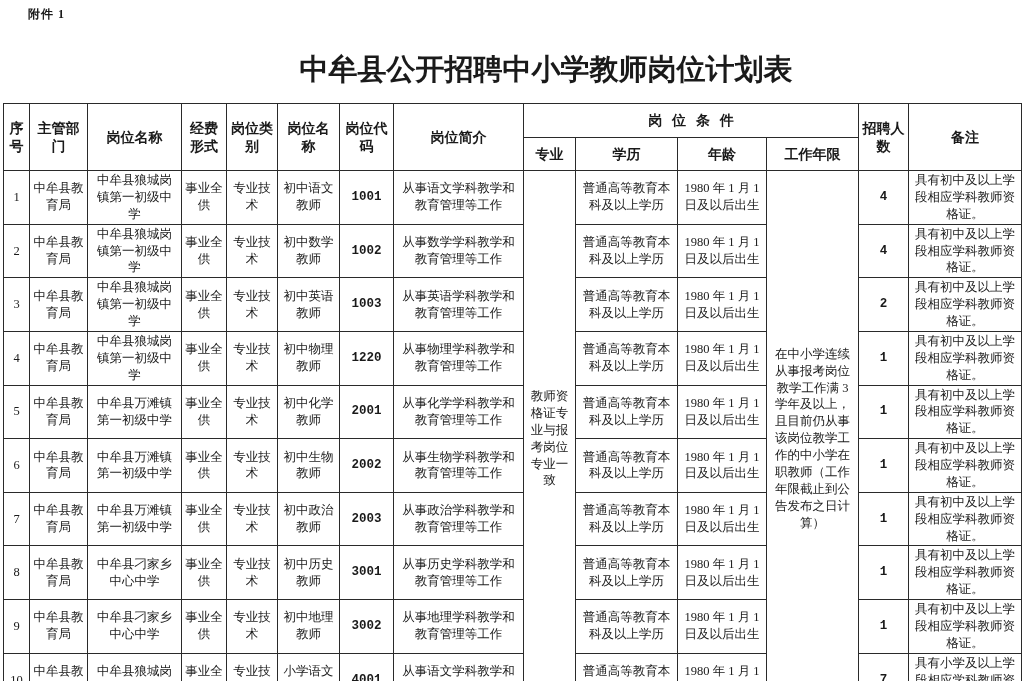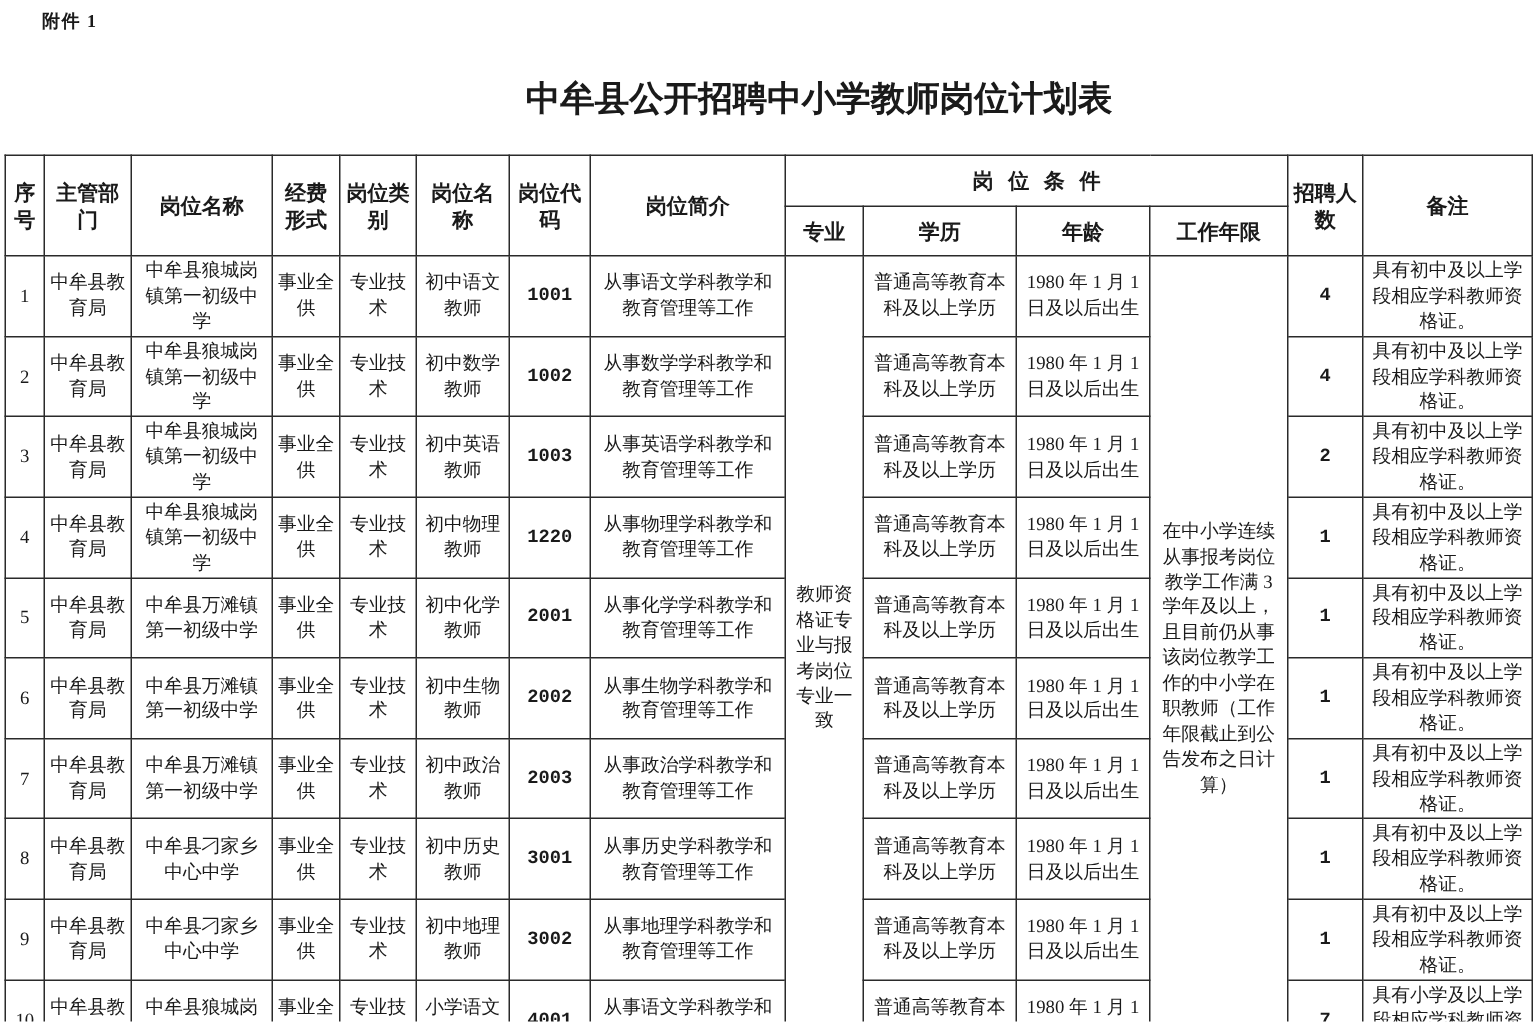--- a/index.html
+++ b/index.html
@@ -7,21 +7,21 @@
     width:1024px;height:681px;position:relative;background:#ffffff;
     font-family:"Liberation Serif","DejaVu Serif",serif;color:#1a1a1a;
     overflow:hidden;
   }
   .attachment{
     position:absolute;left:9px;top:6px;font-size:12px;font-weight:bold;
     font-family:"Liberation Serif","DejaVu Serif",serif;letter-spacing:1px;margin-left:19px;
   }
   .doc-title{
     position:absolute;left:546px;top:50px;transform:translateX(-50%);
-    font-size:23px;font-weight:bold;white-space:nowrap;
+    font-size:29px;font-weight:bold;white-space:nowrap;
     font-family:Liberation Serif, serif;
   }
   table.plan{
     position:absolute;left:3px;top:103px;width:1018px;
     border-collapse:collapse;table-layout:fixed;
   }
   table.plan td,table.plan th{
     border:1px solid #2a2a2a;
     text-align:center;vertical-align:middle;
     padding:1px 3px;box-sizing:border-box;

